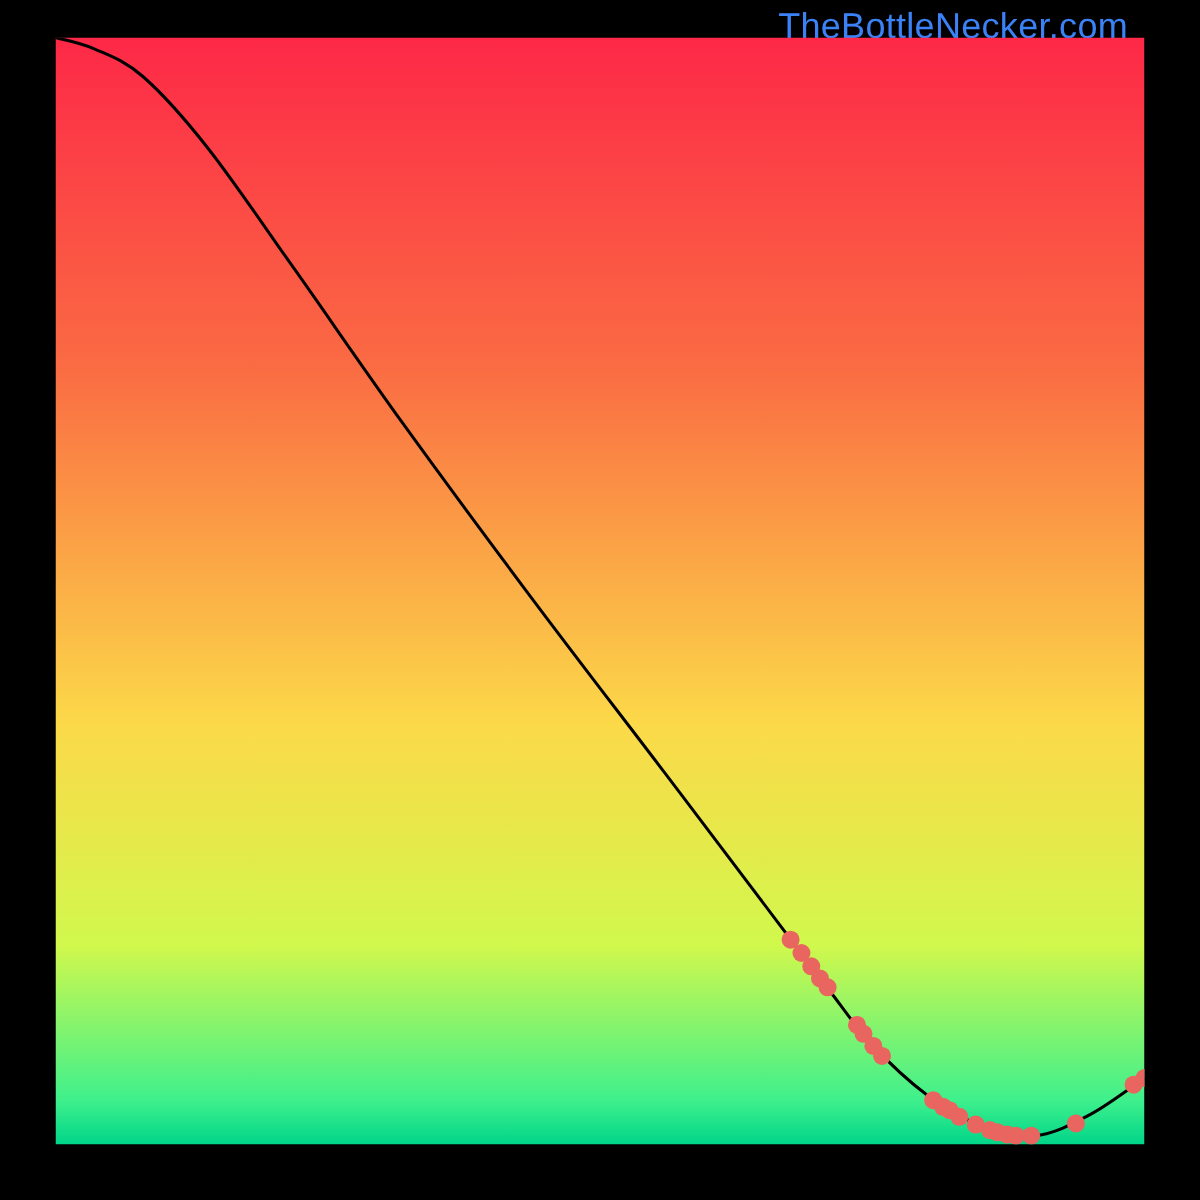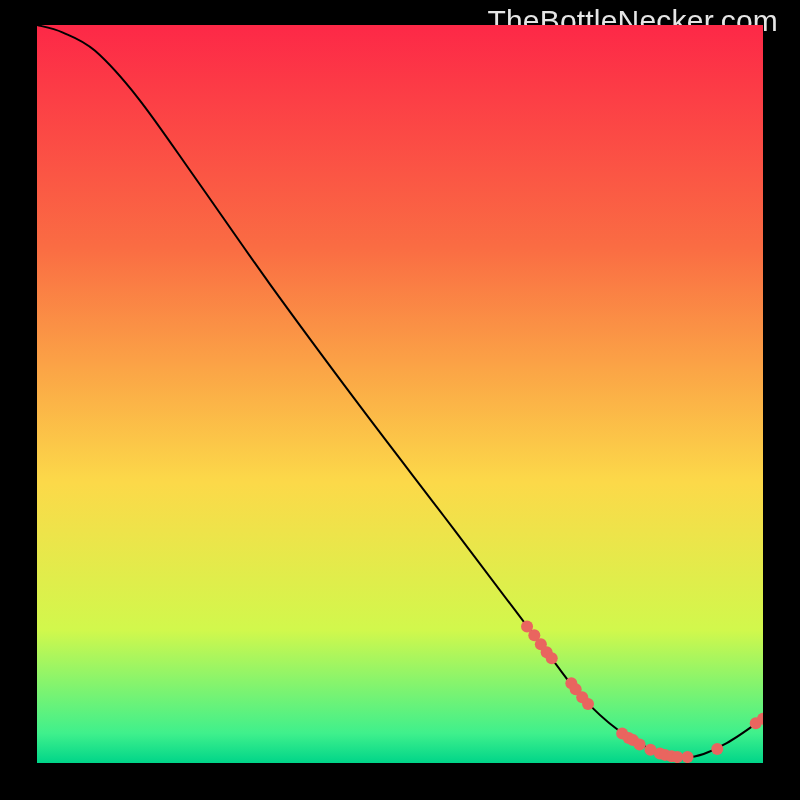--- a/index.html
+++ b/index.html
@@ -25,23 +25,23 @@
     height: 738px;
   }
   .plot svg {
     display: block;
     width: 726px;
     height: 738px;
   }
   .watermark {
     position: absolute;
     top: 4px;
-    right: 22px;
-    color: #e5e5e5;
-    font-size: 30px;
+    right: 48px;
+    color: #3b82f6;
+    font-size: 24px;
     font-weight: 500;
     letter-spacing: 0.2px;
   }
 </style>
 </head>
 <body>
 
 <div class="stage">
   <div class="watermark">TheBottleNecker.com</div>
 

